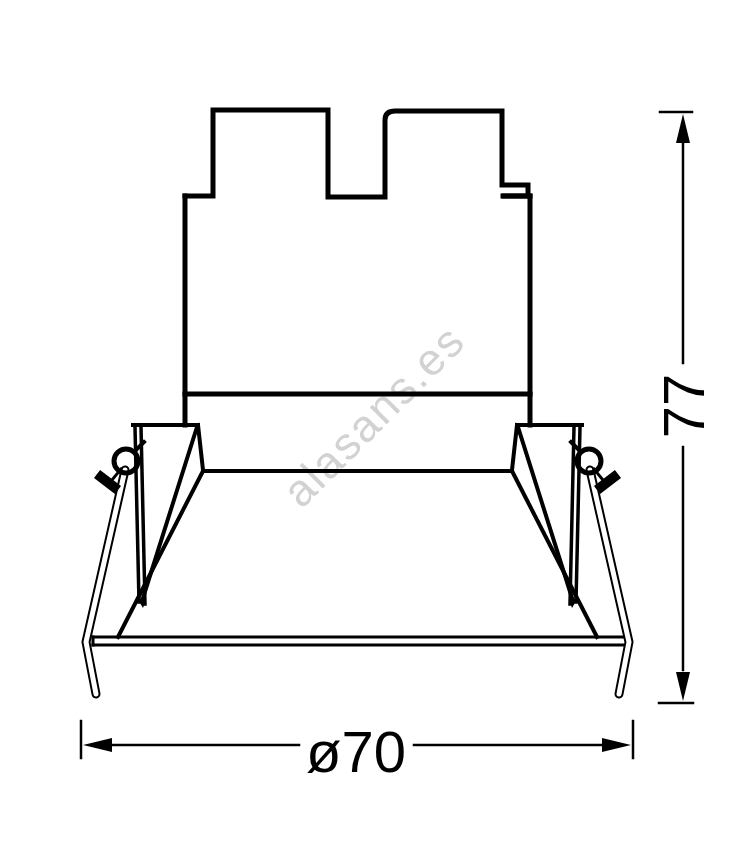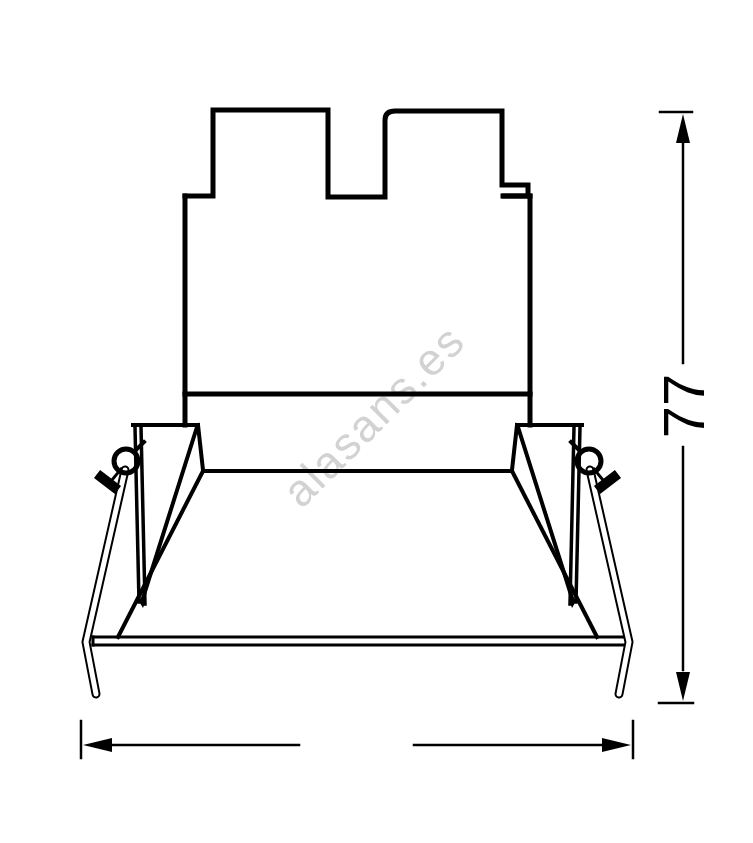--- a/index.html
+++ b/index.html
@@ -125,14 +125,15 @@
       <path d="M 633,721 L 633,758"></path>
       <path d="M 112,745 L 299,745"></path>
       <path d="M 414,745 L 601,745"></path>
       <polygon points="83,745 112,738 112,752" fill="#000000" stroke="none"></polygon>
       <polygon points="631,745 602,738 602,752" fill="#000000" stroke="none"></polygon>
     </g>
   </svg>
 
   <div class="dim-label height">77</div>
 
+  <div class="dim-label width">ø70</div>
 
 </div>
 
 </body></html>

